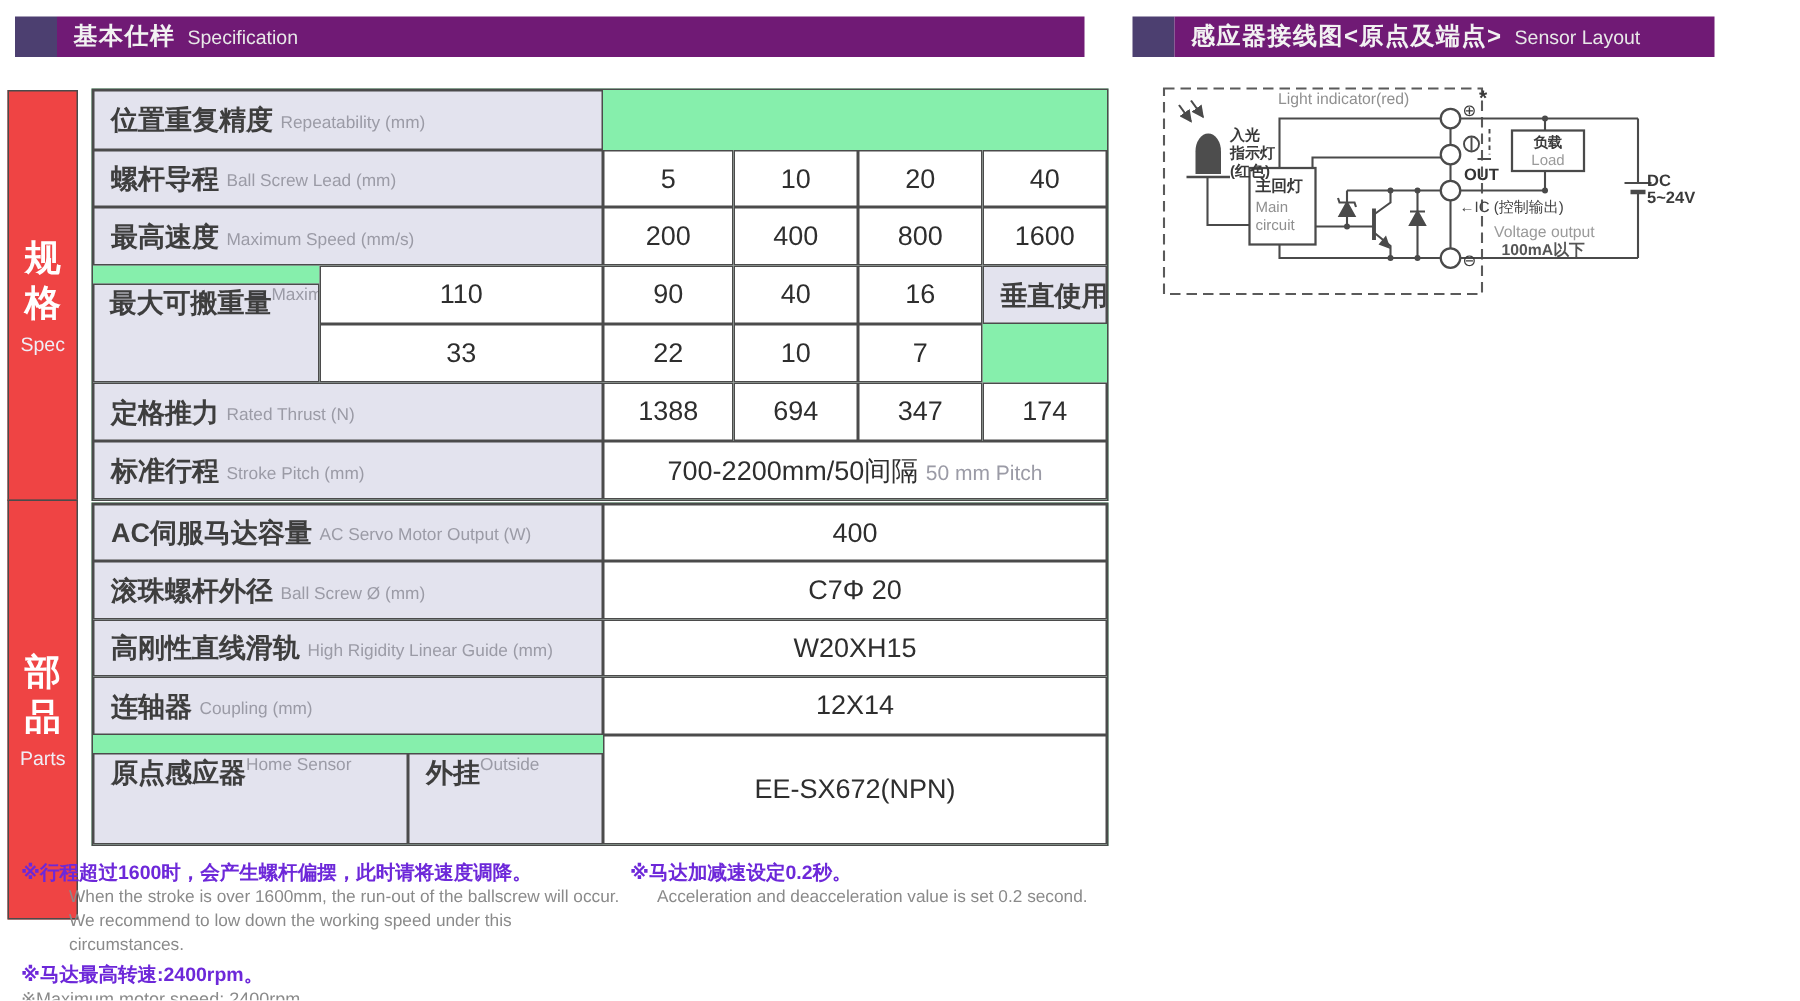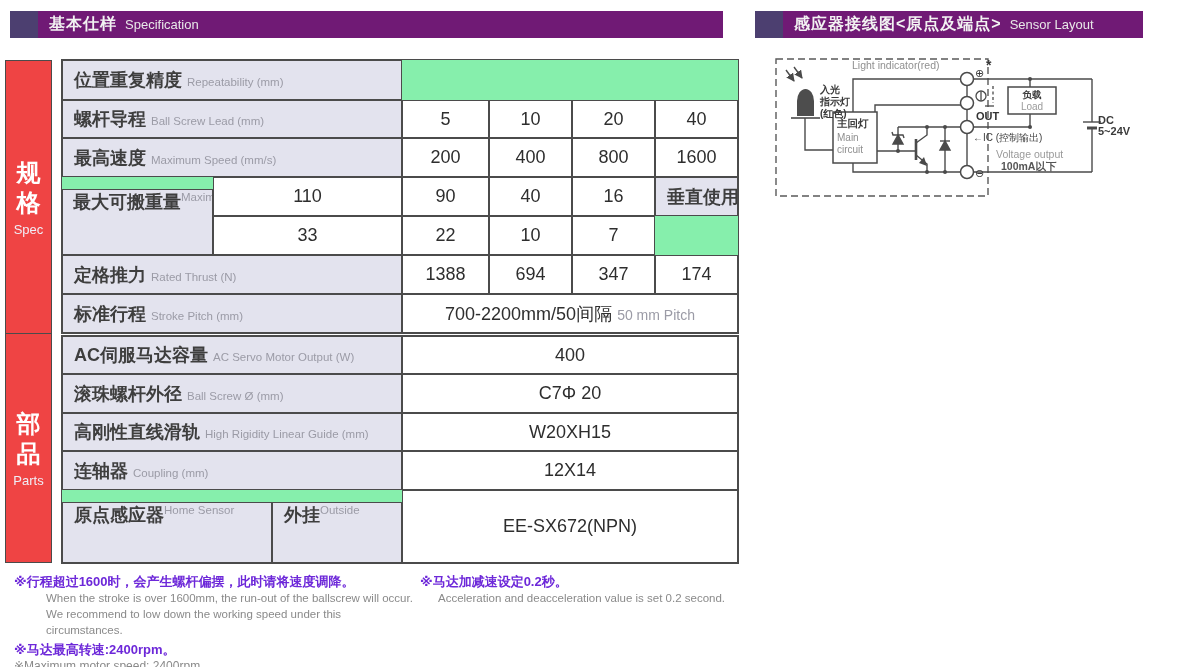--- a/index.html
+++ b/index.html
@@ -59,21 +59,21 @@
     <span class="zh">感应器接线图&lt;原点及端点&gt;</span>
     <span class="en">Sensor Layout</span>
   </div>
 
   <div class="tablewrap">
 
     <div class="sb" style="top:0; height:274px;">
       <div class="zh">规格</div>
       <div class="en">Spec</div>
     </div>
-    <div class="sb" style="top:273px; height:230px;">
+    <div class="sb" style="top:273px; height:280px;">
       <div class="zh">部品</div>
       <div class="en">Parts</div>
     </div>
 
     <div class="grid" style="top:-1px; width:678px; grid-template-columns:151px 189px 87px 83px 83px 83px; grid-template-rows:40px 38px 39px 39px 39px 39px 39px;">
 
       <div class="cell label" style="grid-column:1/3;">
         <span class="zh">位置重复精度</span>
         <span class="en">Repeatability (mm)</span>
       </div>

